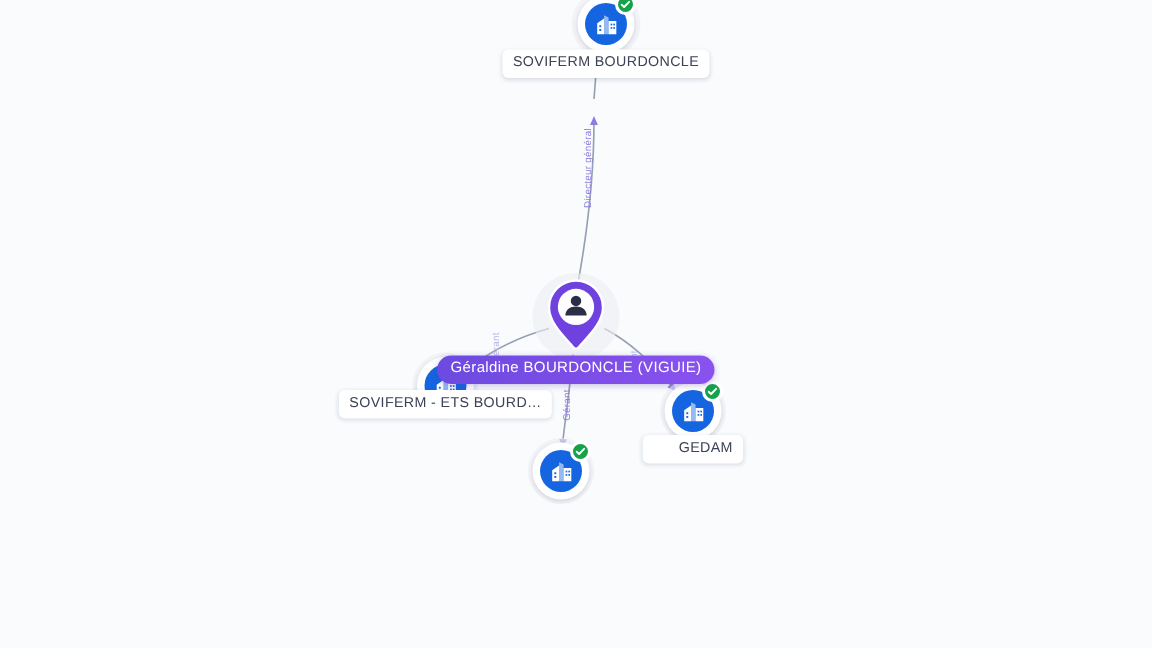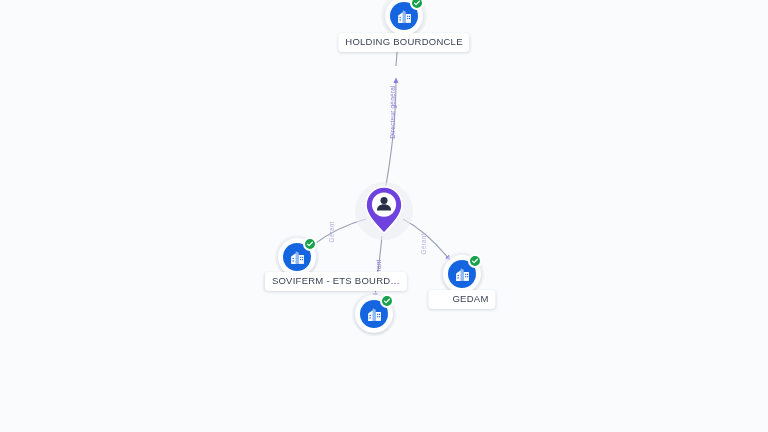--- a/index.html
+++ b/index.html
@@ -189,21 +189,21 @@
           <rect x="18.2" y="14.2" width="1.6" height="1.6" fill="#1565e0"></rect>
         </svg>
       </div>
       <div class="verified-badge">
         <svg width="8" height="8" viewBox="0 0 12 12">
           <path d="M2.2 6.2 L4.6 8.5 L9.6 3.3" fill="none" stroke="#ffffff" stroke-width="1.9" stroke-linecap="round" stroke-linejoin="round"></path>
         </svg>
       </div>
     </div>
   </div>
-  <div class="node-label" style="left:404px; top:33px;">HOLDING BOURDONCLE</div>
+  <div class="node-label" style="left:404px; top:33px;">SOVIFERM BOURDONCLE</div>
 
   <div class="node" style="left:297px; top:257px;">
     <div class="node-halo" style="width:44px;height:44px;"></div>
     <div class="company-disc">
       <div class="company-circle">
         <svg width="17" height="17" viewBox="0 0 24 24" fill="none">
           <path d="M3 21V10.5L9.5 6v15" fill="#ffffff"></path>
           <path d="M9.5 21V3l4.2 2.2V21" fill="#ffffff" opacity=".55"></path>
           <path d="M13.7 21V8.5H21V21" fill="#ffffff"></path>
           <rect x="5" y="12.5" width="1.8" height="1.8" fill="#1565e0"></rect>
@@ -214,21 +214,21 @@
           <rect x="18.2" y="14.2" width="1.6" height="1.6" fill="#1565e0"></rect>
         </svg>
       </div>
       <div class="verified-badge">
         <svg width="8" height="8" viewBox="0 0 12 12">
           <path d="M2.2 6.2 L4.6 8.5 L9.6 3.3" fill="none" stroke="#ffffff" stroke-width="1.9" stroke-linecap="round" stroke-linejoin="round"></path>
         </svg>
       </div>
     </div>
   </div>
-  <div class="node-label" style="left:297px; top:272px;margin-left:39px;">SOVIFERM - ETS BOURD…</div>
+  <div class="node-label" style="left:297px; top:260px;">SOVIFERM - ETS BOURD…</div>
 
   <div class="node" style="left:462px; top:274px;">
     <div class="node-halo" style="width:44px;height:44px;"></div>
     <div class="company-disc">
       <div class="company-circle">
         <svg width="17" height="17" viewBox="0 0 24 24" fill="none">
           <path d="M3 21V10.5L9.5 6v15" fill="#ffffff"></path>
           <path d="M9.5 21V3l4.2 2.2V21" fill="#ffffff" opacity=".55"></path>
           <path d="M13.7 21V8.5H21V21" fill="#ffffff"></path>
           <rect x="5" y="12.5" width="1.8" height="1.8" fill="#1565e0"></rect>
@@ -281,14 +281,15 @@
                  C38 10.1 29.9 2 20 2 Z" fill="#6f42e0" stroke="#ffffff" stroke-width="1.6"></path>
         <circle cx="20" cy="19.6" r="12.1" fill="#ffffff"></circle>
         <g>
           <circle cx="20" cy="15.6" r="3.5" fill="#2a2f45"></circle>
           <path d="M12.9 25.4 C12.9 21.4 16.1 19.3 20 19.3
                    C23.9 19.3 27.1 21.4 27.1 25.4 Z" fill="#2a2f45"></path>
         </g>
       </svg>
     </div>
   </div>
+  <div class="node-label selected" style="left:384px; top:237px;">Géraldine BOURDONCLE (VIGUIE)</div>
 
 </div>
 
 </body></html>

